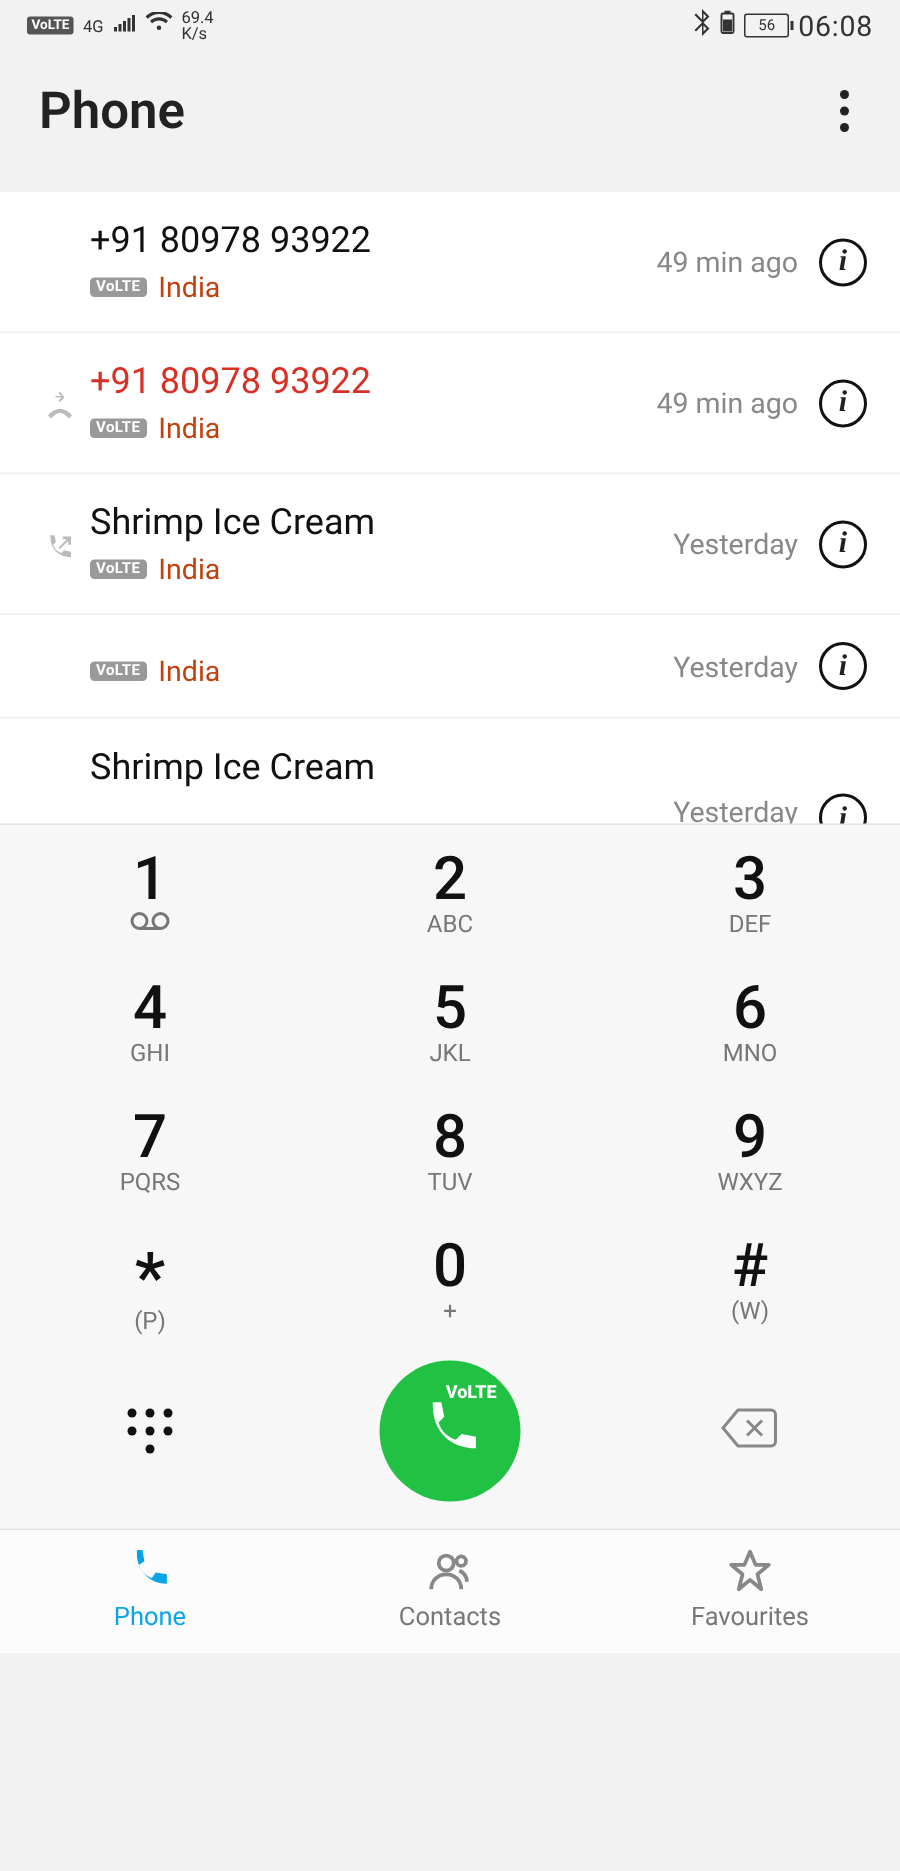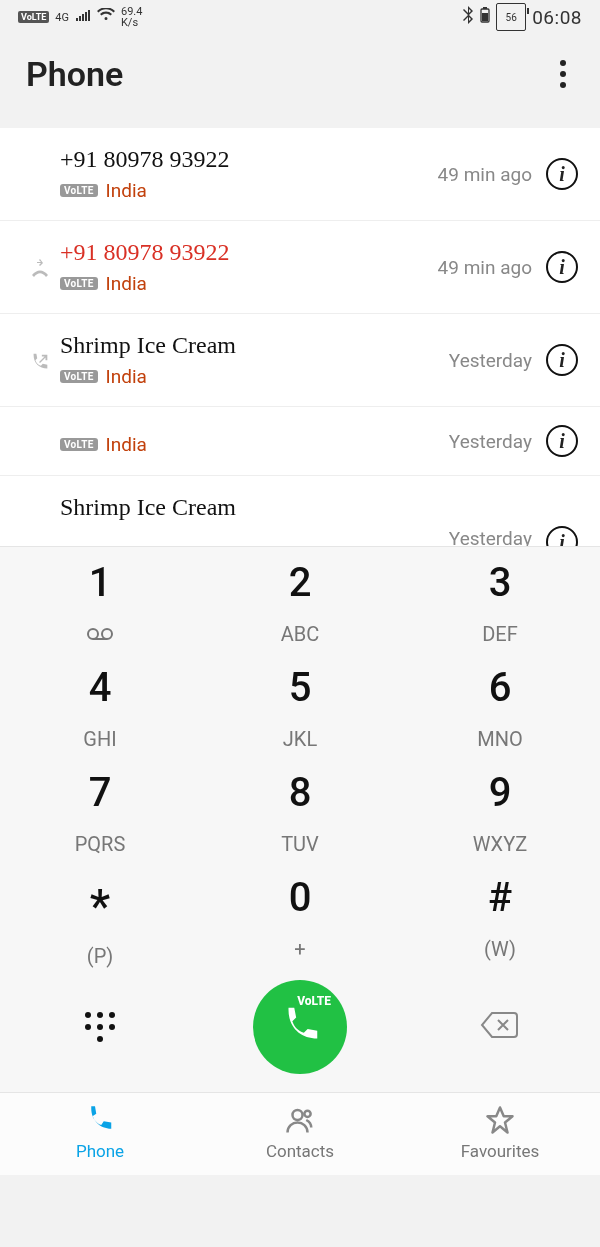--- a/index.html
+++ b/index.html
@@ -2,46 +2,46 @@
 <html><head>
 <meta charset="utf-8">
 <style>
   * { box-sizing: border-box; margin: 0; padding: 0; }
   html, body { width: 600px; height: 1247px; font-family: -apple-system, Roboto, "Segoe UI", sans-serif; background: #f2f2f2; color: #222; overflow: hidden; }
   .statusbar { height: 34px; display: flex; align-items: center; justify-content: space-between; padding: 0 18px; font-size: 15px; color: #333; background: #f2f2f2; }
   .statusbar .left, .statusbar .right { display: flex; align-items: center; gap: 6px; }
   .volte-chip { background:#555; color:#fff; font-size:9px; font-weight:700; padding:1px 3px; border-radius:2px; }
   .speed { font-size: 11px; line-height: 1; }
   .clock { font-size: 19px; font-weight: 400; letter-spacing: .5px; }
-  .batt { border:1.5px solid #333; width:30px; height:28px; border-radius:2px; position:relative; display:flex; align-items:center; justify-content:center; font-size:10px; }
+  .batt { border:1.5px solid #333; width:30px; height:16px; border-radius:2px; position:relative; display:flex; align-items:center; justify-content:center; font-size:10px; }
   .batt:after { content:""; position:absolute; right:-4px; top:4px; width:2px; height:6px; background:#333; }
 
   .header { display:flex; align-items:center; justify-content:space-between; padding: 18px 26px 32px 26px; background:#f2f2f2; }
   .header h1 { font-size: 34px; font-weight: 600; }
   .kebab { display:flex; flex-direction:column; gap:5px; padding:8px; }
   .kebab span { width:6px; height:6px; background:#222; border-radius:50%; }
 
   .list { background:#fff; }
   .row { display:flex; align-items:center; padding: 18px 22px 18px 20px; border-bottom:1px solid #eee; }
   .row:last-child { border-bottom:none; }
   .call-icon { width: 40px; display:flex; align-items:flex-start; justify-content:center; color:#bbb; padding-top:4px;}
   .row-body { flex:1; min-width:0; }
-  .row-title { font-size: 24px; font-weight: 400; color:#111;font-family:Liberation Serif, serif; }
+  .row-title { font-size: 24px; font-weight: 400; color:#111; }
   .row-title.missed { color:#d93025; }
   .row-sub { display:flex; align-items:center; gap:8px; margin-top:6px; }
   .volte-badge { background:#999; color:#fff; font-size:10px; font-weight:700; padding:1px 4px; border-radius:3px; letter-spacing:.3px; }
   .row-sub-text { font-size: 19px; color:#c2410c; }
   .row-time { font-size: 19px; color:#888; margin-right: 14px; white-space:nowrap; }
   .info-btn { width:32px; height:32px; border:2.5px solid #111; border-radius:50%; display:flex; align-items:center; justify-content:center; font-family: Georgia, serif; font-size:20px; font-weight:700; font-style: italic; }
 
   .dialer { background:#f7f7f7; border-top:1px solid #e5e5e5; }
   .keypad { display:grid; grid-template-columns: repeat(3,1fr); text-align:center; }
   .key { padding: 16px 0 10px 0; }
   .key .digit { font-size: 40px; font-weight: 500; color:#111; line-height:1; }
-  .key .letters { font-size: 20px; color:#777; margin-top:19px; height:20px; }
+  .key .letters { font-size: 16px; color:#777; margin-top:0; height:20px; }
   .voicemail { display:inline-block; }
 
   .dial-actions { display:grid; grid-template-columns: repeat(3,1fr); align-items:center; justify-items:center; padding: 6px 0 18px 0; }
   .grid-icon { width:30px; height:30px; position:relative; }
   .grid-icon span { position:absolute; width:6px; height:6px; background:#111; border-radius:50%; }
   .call-fab { width:94px; height:94px; border-radius:50%; background:#21c144; display:flex; align-items:center; justify-content:center; position:relative; }
   .call-fab svg { fill:#fff; }
   .fab-volte { position:absolute; top:14px; right:16px; color:#fff; font-size:12px; font-weight:800; }
   .backspace svg { stroke:#888; fill:none; }
 

